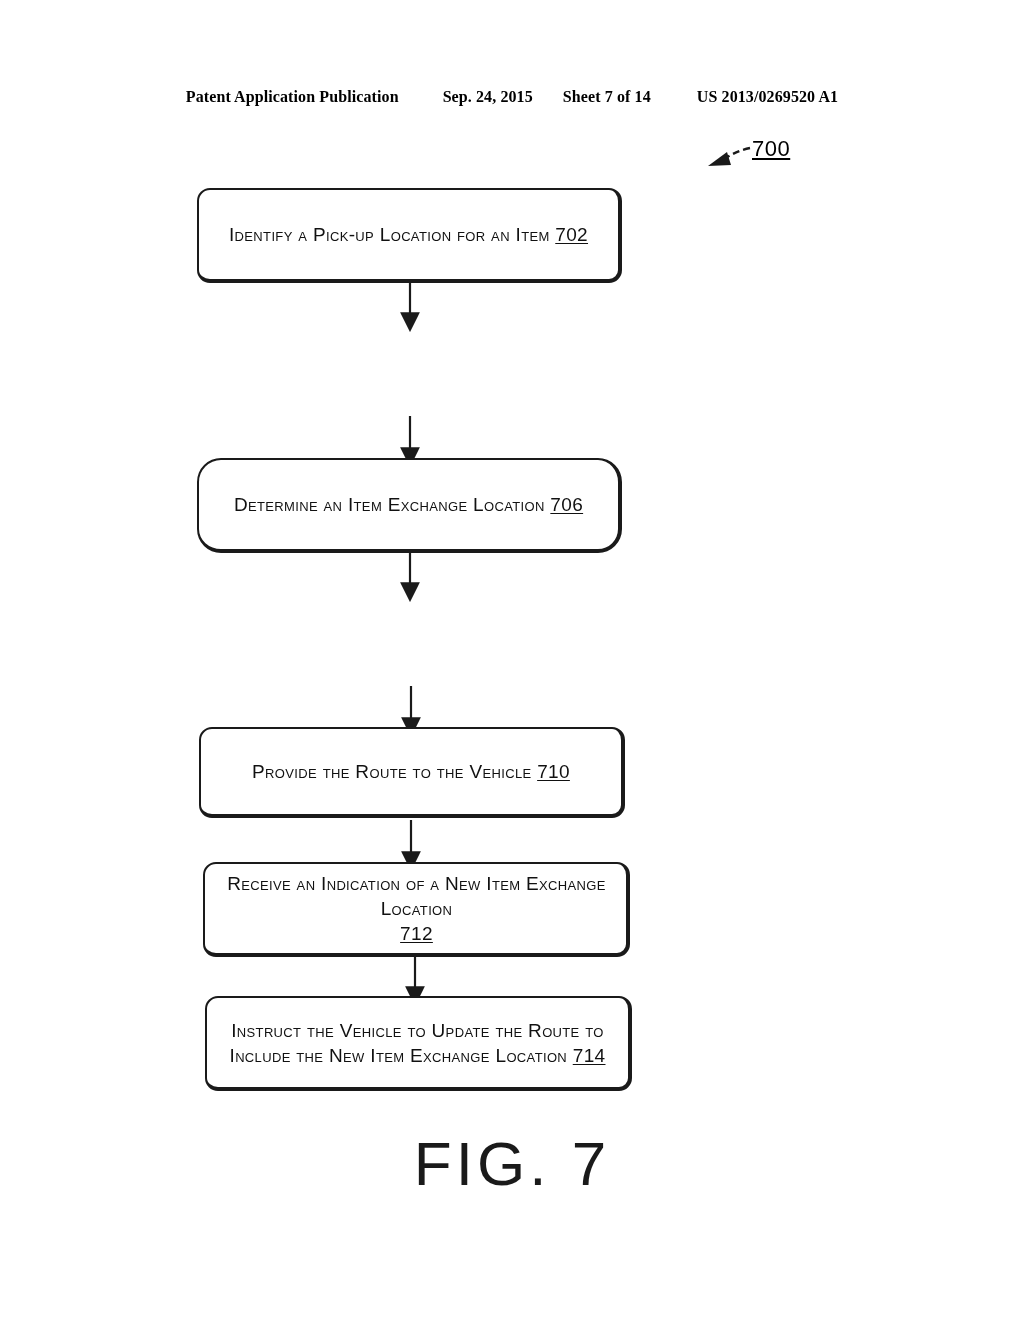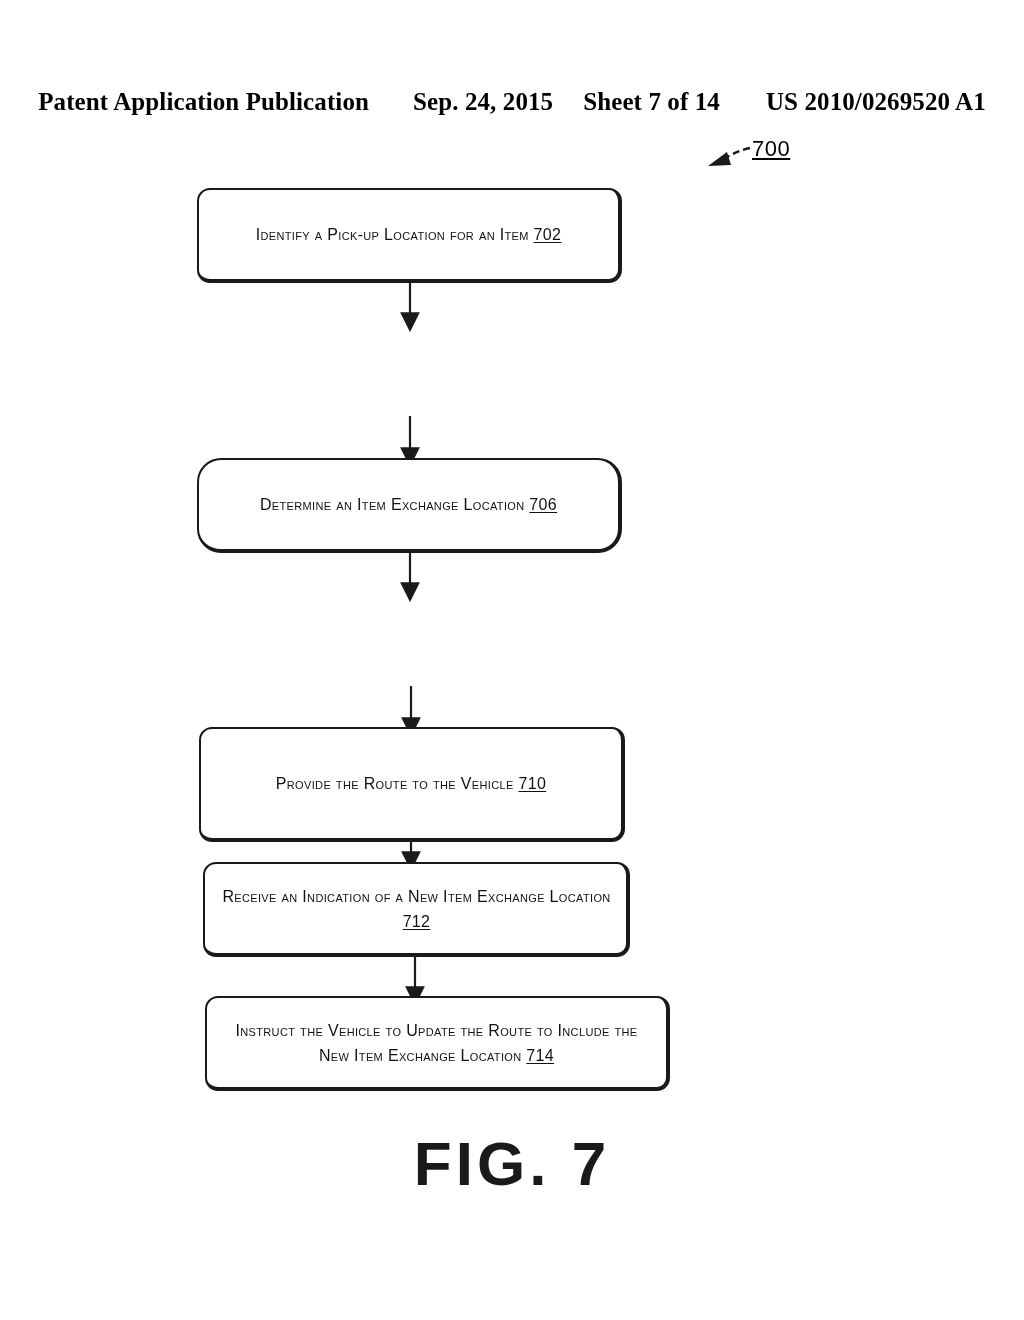--- a/index.html
+++ b/index.html
@@ -20,21 +20,21 @@
   .page-header {
     position: absolute;
     top: 88px;
     left: 0;
     width: 1024px;
     display: flex;
     justify-content: center;
     align-items: center;
     font-family: "Liberation Serif", serif;
     font-weight: bold;
-    font-size: 25px;
+    font-size: 16px;
     letter-spacing: 0.1px;
     white-space: nowrap;
   }
   .page-header .hdr-pub   { margin-right: 44px; }
   .page-header .hdr-date  { margin-right: 30px; }
   .page-header .hdr-sheet { margin-right: 46px; }
   .page-header .hdr-num   { }
 
   
   .ref-700 {
@@ -78,21 +78,21 @@
     border-radius: 13px;
     display: flex;
     align-items: center;
     justify-content: center;
     text-align: center;
     padding: 4px 14px;
   }
   .node-text {
     font-family: "Liberation Sans", sans-serif;
     font-variant: small-caps;
-    font-size: 16px;
+    font-size: 19px;
     line-height: 25px;
     letter-spacing: 0.35px;
     color: #111111;
     white-space: pre-line;
   }
   .node-text .refnum {
     text-decoration: underline;
     text-underline-offset: 1.5px;
   }
 
@@ -105,33 +105,33 @@
 
   
   .fig-caption {
     position: absolute;
     left: 0;
     top: 1128px;
     width: 1024px;
     text-align: center;
     font-family: "Liberation Sans", sans-serif;
     font-size: 62px;
-    font-weight: 700;
+    font-weight: 400;
     letter-spacing: 4px;
     color: #1a1a1a;
   }
 </style>
 </head>
 <body>
 
 <div class="page-header">
   <span class="hdr-pub">Patent Application Publication</span>
   <span class="hdr-date">Sep. 24, 2015</span>
   <span class="hdr-sheet">Sheet 7 of 14</span>
-  <span class="hdr-num">US 2010/0269520 A1</span>
+  <span class="hdr-num">US 2013/0269520 A1</span>
 </div>
 
 <div class="ref-700">
   <svg width="120" height="50" viewBox="0 0 120 50">
     <path d="M 50 16 C 40 18, 32 22, 24 27" stroke="#1a1a1a" stroke-width="2.4" fill="none" stroke-dasharray="7 4"></path>
     <path d="M 27 20 L 8 34 L 31 33 Z" fill="#1a1a1a"></path>
   </svg>
   <span class="ref-label">700</span>
 </div>
 
@@ -160,28 +160,28 @@
   <div class="node" style="left:197px; top:188px; width:425px; height:95px;">
     <div class="node-text"><span>Identify a Pick-up Location for an Item </span><span class="refnum">702</span></div>
   </div>
 
 
   <div class="node" style="left:197px; top:458px; width:425px; height:95px;border-radius:24px;">
     <div class="node-text"><span>Determine an Item Exchange Location </span><span class="refnum">706</span></div>
   </div>
 
 
-  <div class="node" style="left:199px; top:727px; width:426px; height:115px;">
+  <div class="node" style="left:199px; top:727px; width:426px; height:91px;">
     <div class="node-text"><span>Provide the Route to the Vehicle </span><span class="refnum">710</span></div>
   </div>
 
   <div class="node" style="left:203px; top:862px; width:427px; height:95px;padding-left:16px;">
     <div class="node-text"><span>Receive an Indication of a New Item Exchange Location
 </span><span class="refnum">712</span></div>
   </div>
 
-  <div class="node" style="left:205px; top:996px; width:465px; height:95px;">
+  <div class="node" style="left:205px; top:996px; width:427px; height:95px;">
     <div class="node-text"><span>Instruct the Vehicle to Update the Route to Include the New Item Exchange Location </span><span class="refnum">714</span></div>
   </div>
 
 </div>
 
 <div class="fig-caption">FIG. 7</div>
 
 </body></html>

